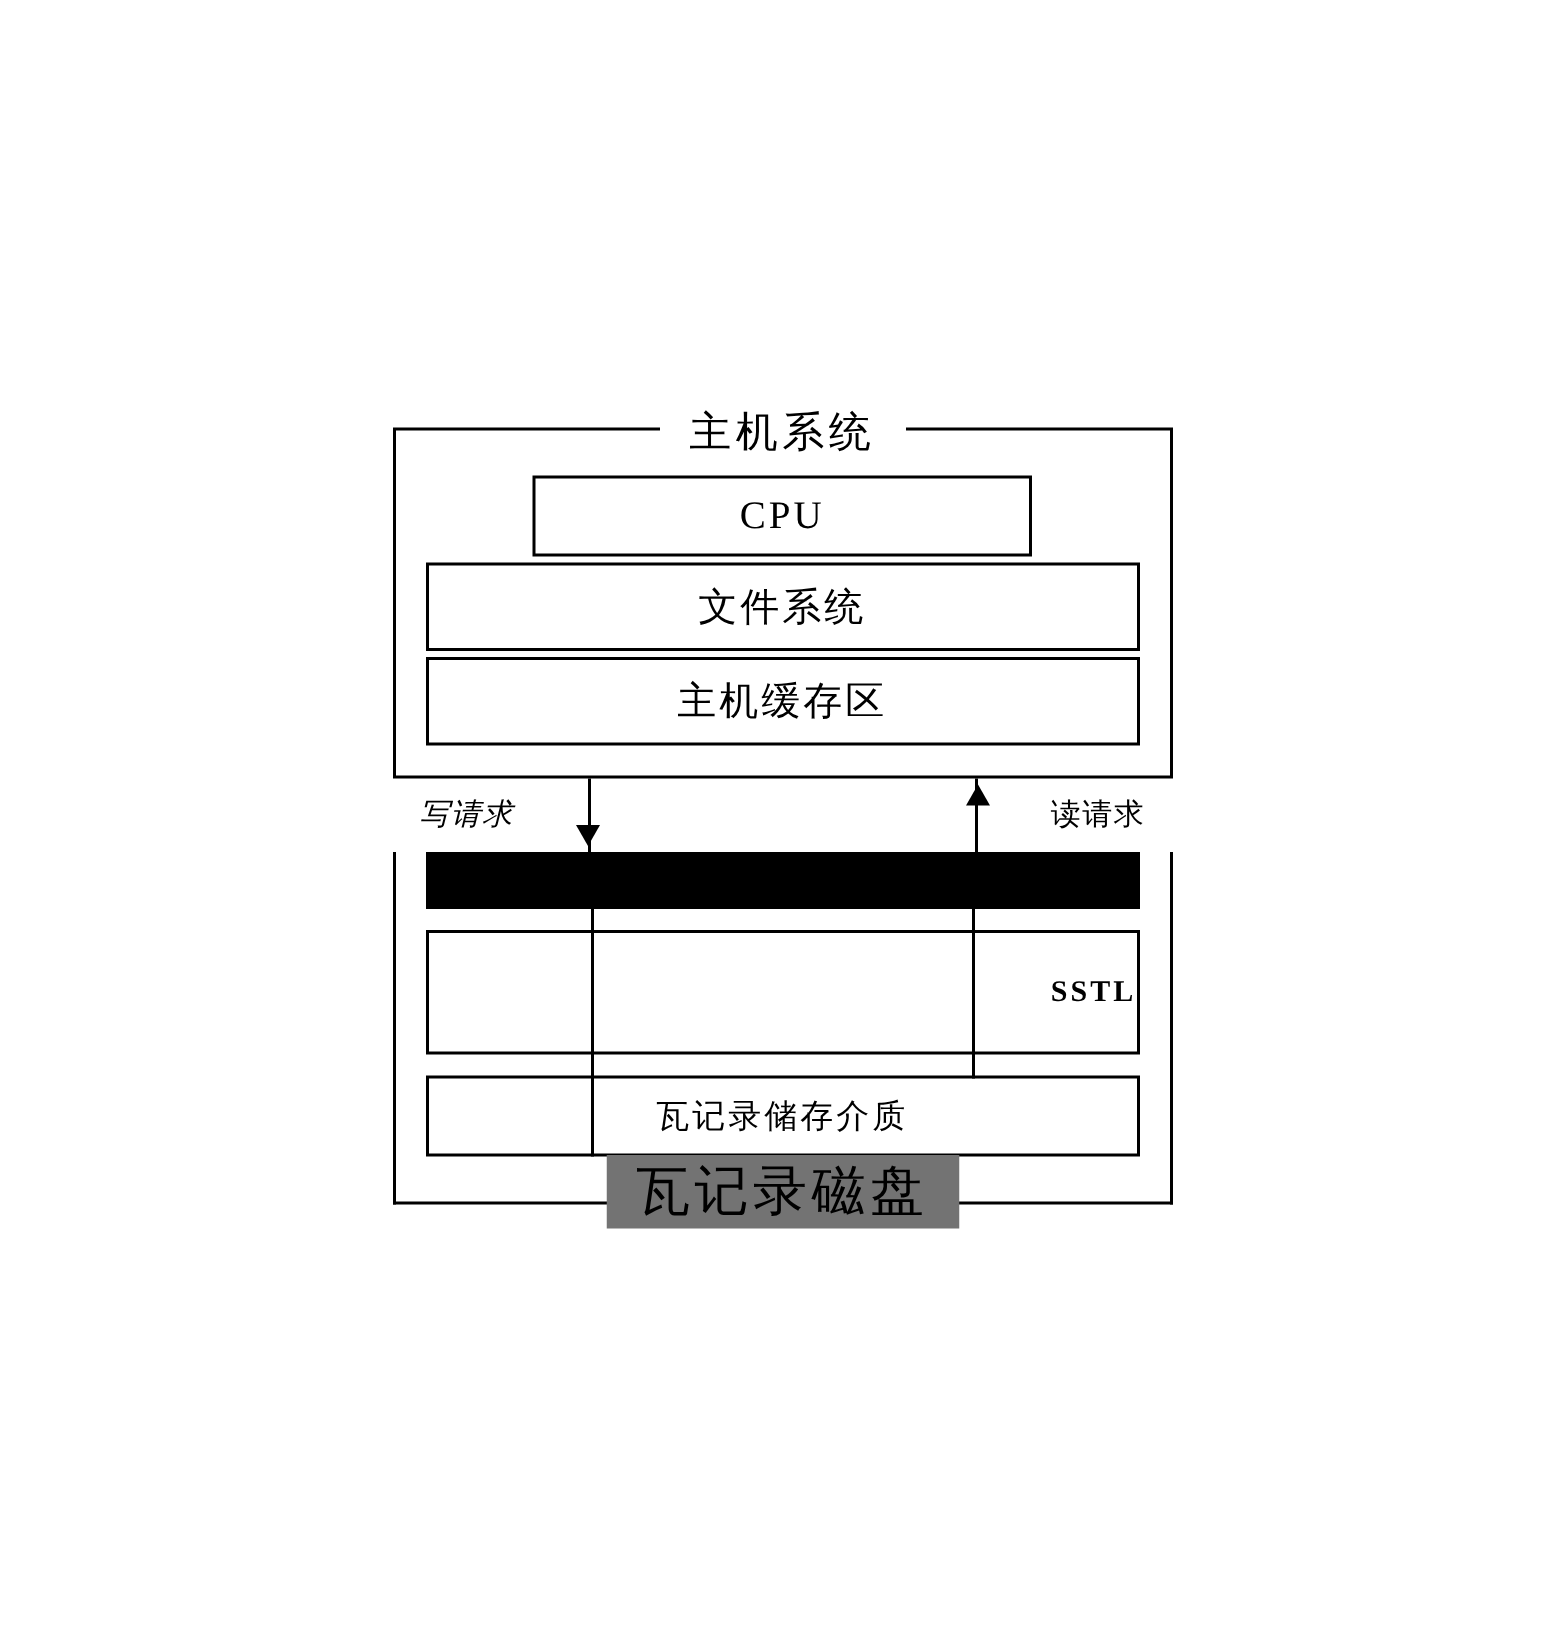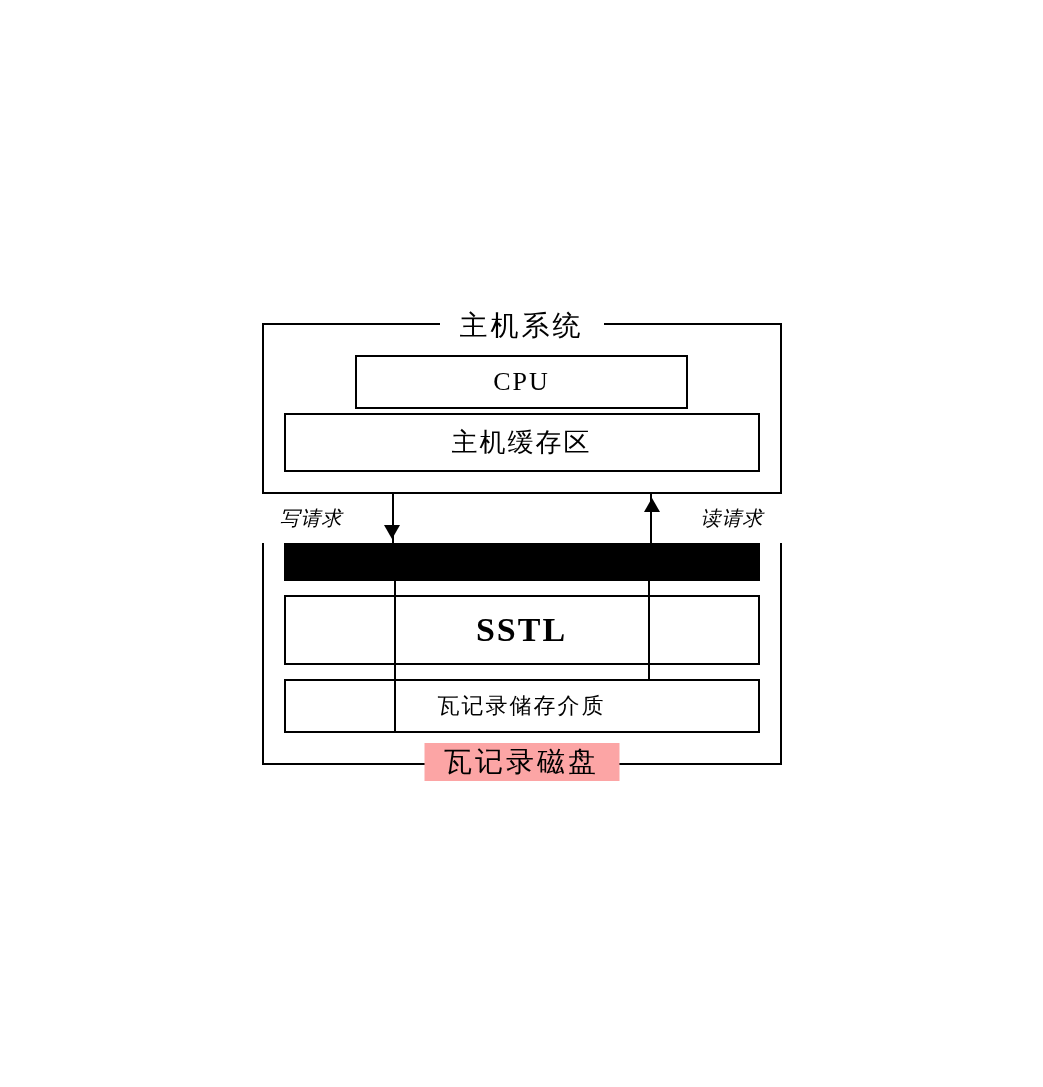--- a/index.html
+++ b/index.html
@@ -41,23 +41,23 @@
 
     .black-bar {
       width: 100%;
       background: #000;
       height: 38px;
     }
 
     .sstl-box {
       width: 100%;
       border: 2px solid #000;
-      text-align: center;
-      padding: 14px 0;
-      font-size: 34px;
+      text-align: right;
+      padding: 28px 0;
+      font-size: 20px;
       font-weight: bold;
       letter-spacing: 2px;
       background: #fff;
     }
 
     .storage-box {
       width: 100%;
       border: 2px solid #000;
       text-align: center;
       padding: 10px 0;
@@ -103,23 +103,23 @@
       font-size: 28px;
       letter-spacing: 3px;
       white-space: nowrap;
     }
 
     .section-title-bottom {
       position: absolute;
       bottom: -18px;
       left: 50%;
       transform: translateX(-50%);
-      background: #fca5a5;
+      background: #737373;
       padding: 0 20px;
-      font-size: 28px;
+      font-size: 36px;
       letter-spacing: 3px;
       white-space: nowrap;
     }
 
     
     .transition-area {
       width: 100%;
       height: 49px;
       position: relative;
       display: flex;
@@ -154,21 +154,20 @@
       font-style: italic;
       letter-spacing: 1px;
     }
 
     .label-read {
       position: absolute;
       right: 18px;
       top: 50%;
       transform: translateY(-50%);
       font-size: 20px;
-      font-style: italic;
       letter-spacing: 1px;
     }
 
     
     .arrow-down {
       position: absolute;
       left: 130px;
       bottom: 4px;
       transform: translateX(-50%);
       width: 0;
@@ -225,20 +224,23 @@
 
   <div class="host-section">
     <span class="section-title-top">主机系统</span>
 
     <div style="display:flex; justify-content:center;">
       <div class="box-item cpu-box">
         <span>CPU</span>
       </div>
     </div>
 
+    <div class="box-item filesystem-box">
+      <span>文件系统</span>
+    </div>
 
     <div class="box-item hostbuffer-box">
       <span>主机缓存区</span>
     </div>
   </div>
 
   <div class="transition-area">
     <div class="v-line-left"></div>
     <div class="v-line-right"></div>
     <span class="label-write">写请求</span>

